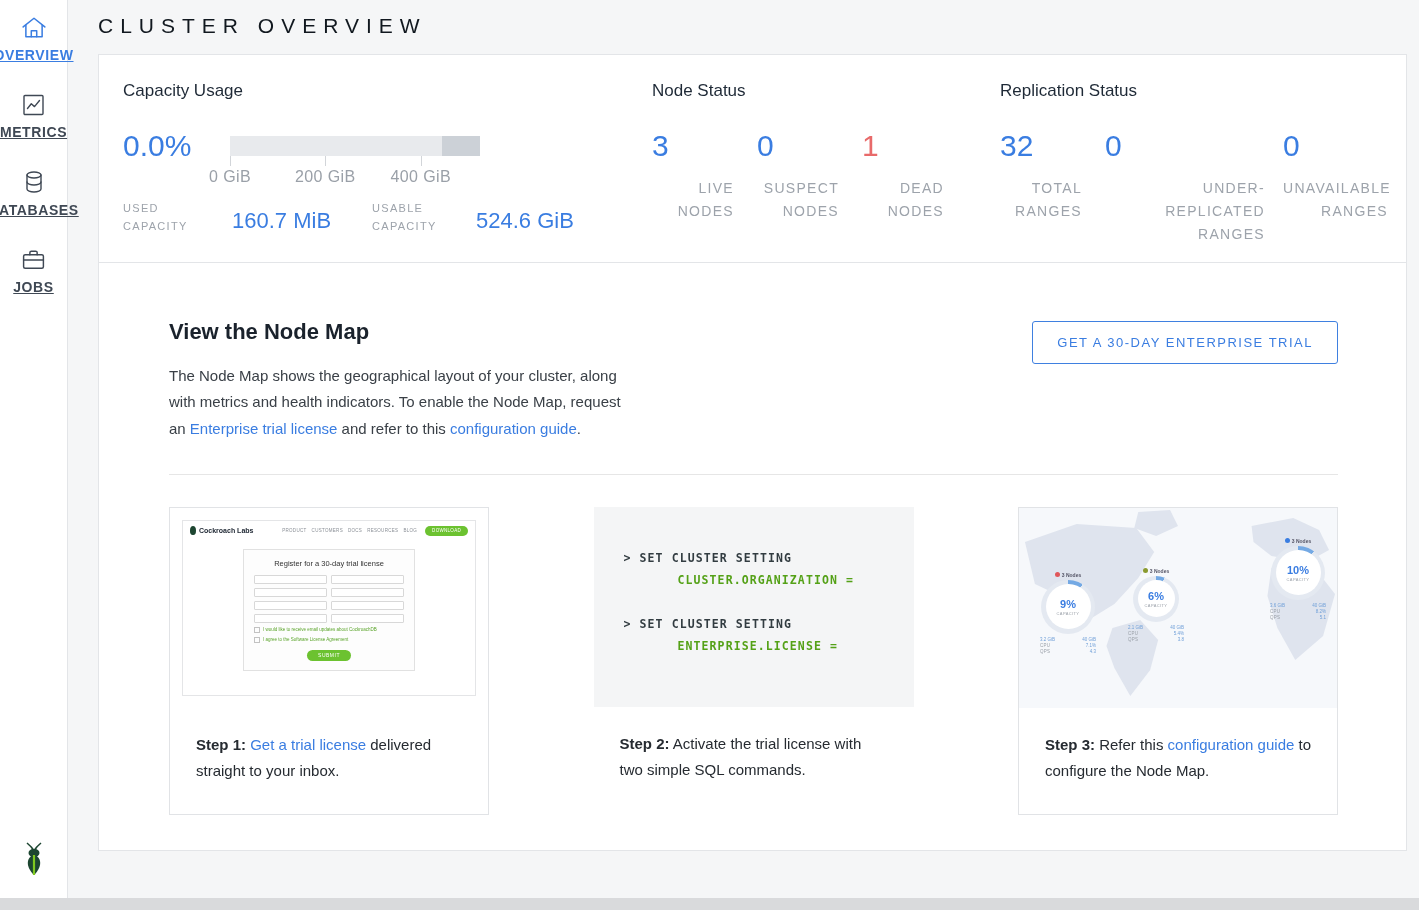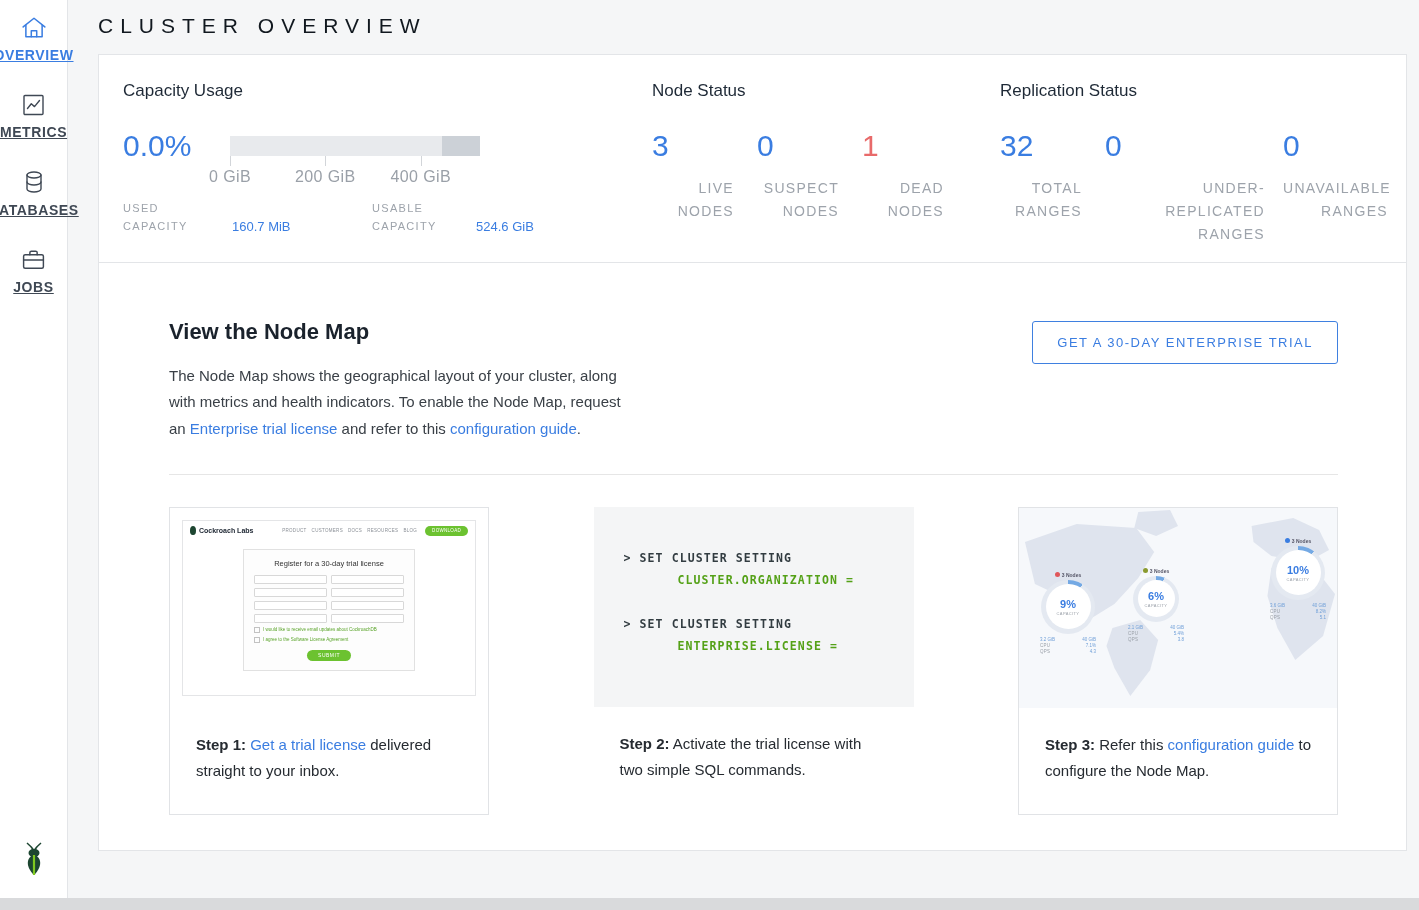--- a/index.html
+++ b/index.html
@@ -30,21 +30,21 @@
   .cap-row { display:flex; align-items:center; }
   .cap-pct { width:107px; font-size:30px; color:#3a7de1; flex:none; }
   .gauge-track { position:relative; width:250px; height:20px; background:#e8eaed; }
   .gauge-seg { position:absolute; left:84.8%; top:0; width:15.2%; height:100%; background:#ccd1d7; }
   .tick { position:absolute; top:100%; width:1px; height:10px; background:#d2d5d9; }
   .tick-label { position:absolute; top:calc(100% + 12px); transform:translateX(-50%); font-size:16px; color:#9aa0a8; letter-spacing:.4px; white-space:nowrap; }
   .cap-details { display:flex; align-items:flex-end; margin-top:36px; }
   .cap-label { font-size:11px; letter-spacing:1.3px; color:#9da3ab; line-height:1.65; }
   .cap-label.used { width:75px; margin-right:34px; }
   .cap-label.usable { width:82px; margin-right:22px; }
-  .cap-value { font-size:13px; color:#3a7de1; padding-bottom:1px; }
+  .cap-value { font-size:22px; color:#3a7de1; padding-bottom:1px; }
   .cap-value.used { width:140px; }
 
   .stat-row { display:flex; }
   .stat { width:105px; flex:none; }
   .stat.w-under { width:178px; }
   .stat-value { font-size:30px; color:#3a7de1; }
   .stat-value.red { color:#e86a6a; }
   .stat-label { margin-top:14px; font-size:14px; letter-spacing:1.3px; color:#9da3ab; line-height:1.65; max-width:82px;text-align:right; }
   .stat.w-under .stat-label { max-width:160px; }
   .stat.w-unavail .stat-label { max-width:112px; }

